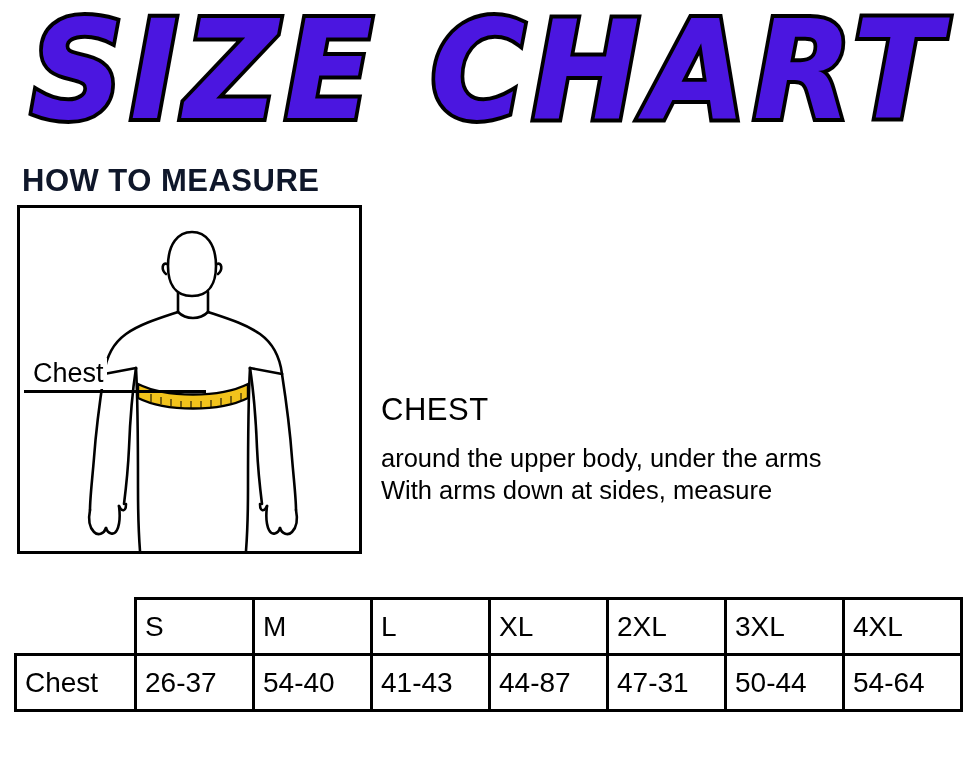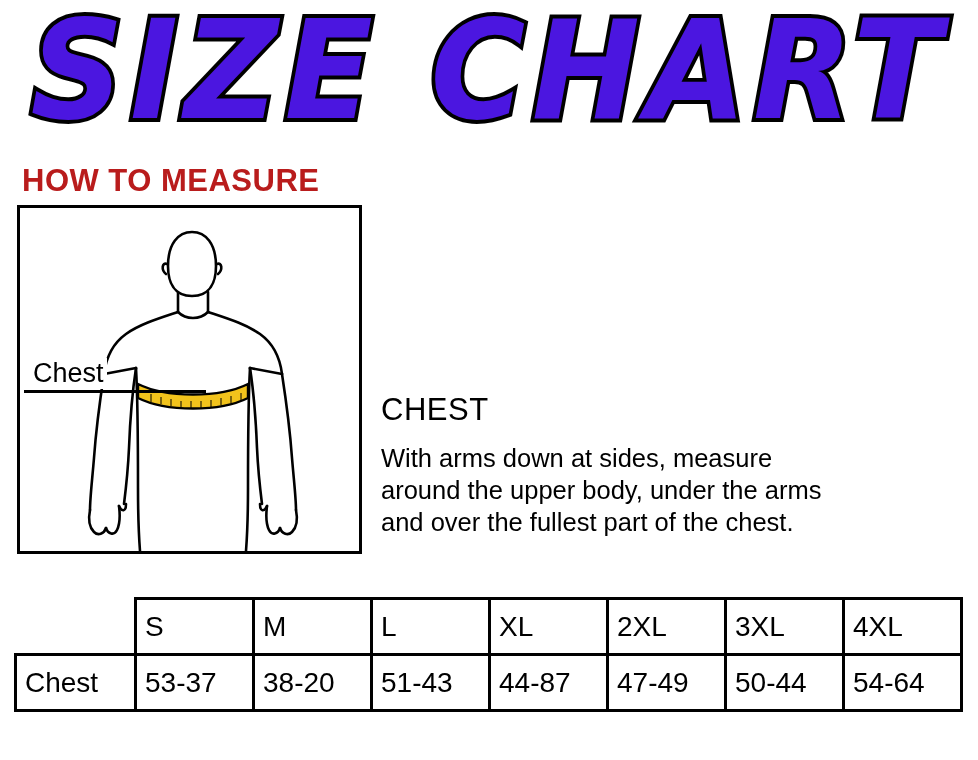--- a/index.html
+++ b/index.html
@@ -41,21 +41,21 @@
   }
 
   
   #how-to-measure {
     position: absolute;
     left: 22px;
     top: 163px;
     font-size: 31px;
     font-weight: bold;
     letter-spacing: 0.5px;
-    color: #b91c1c;
+    color: #0f172a;
   }
 
   
   #figure-box {
     position: absolute;
     left: 17px;
     top: 205px;
     width: 345px;
     height: 349px;
     border: 3px solid #000000;
@@ -201,42 +201,41 @@
     </g>
   </svg>
 </div>
 
 <div id="chest-leader"></div>
 <div id="chest-label">Chest</div>
 
 <div id="desc-block">
   <div id="desc-title">CHEST</div>
   <div id="desc-body">
+    <div>around the upper body, under the arms</div>
     <div>With arms down at sides, measure</div>
-    <div>around the upper body, under the arms</div>
-    <div>and over the fullest part of the chest.</div>
   </div>
 </div>
 
 <table id="size-table">
   <tbody>
     <tr class="header-row">
       <td class="corner-cell label-cell"></td>
       <td class="size-cell">S</td>
       <td class="size-cell">M</td>
       <td class="size-cell">L</td>
       <td class="size-cell">XL</td>
       <td class="size-cell">2XL</td>
       <td class="size-cell">3XL</td>
       <td class="size-cell">4XL</td>
     </tr>
     <tr>
       <td class="label-cell">Chest</td>
-      <td class="size-cell">53-37</td>
-      <td class="size-cell">38-20</td>
-      <td class="size-cell">51-43</td>
+      <td class="size-cell">26-37</td>
+      <td class="size-cell">54-40</td>
+      <td class="size-cell">41-43</td>
       <td class="size-cell">44-87</td>
-      <td class="size-cell">47-49</td>
+      <td class="size-cell">47-31</td>
       <td class="size-cell">50-44</td>
       <td class="size-cell">54-64</td>
     </tr>
   </tbody>
 </table>
 
 </body></html>

